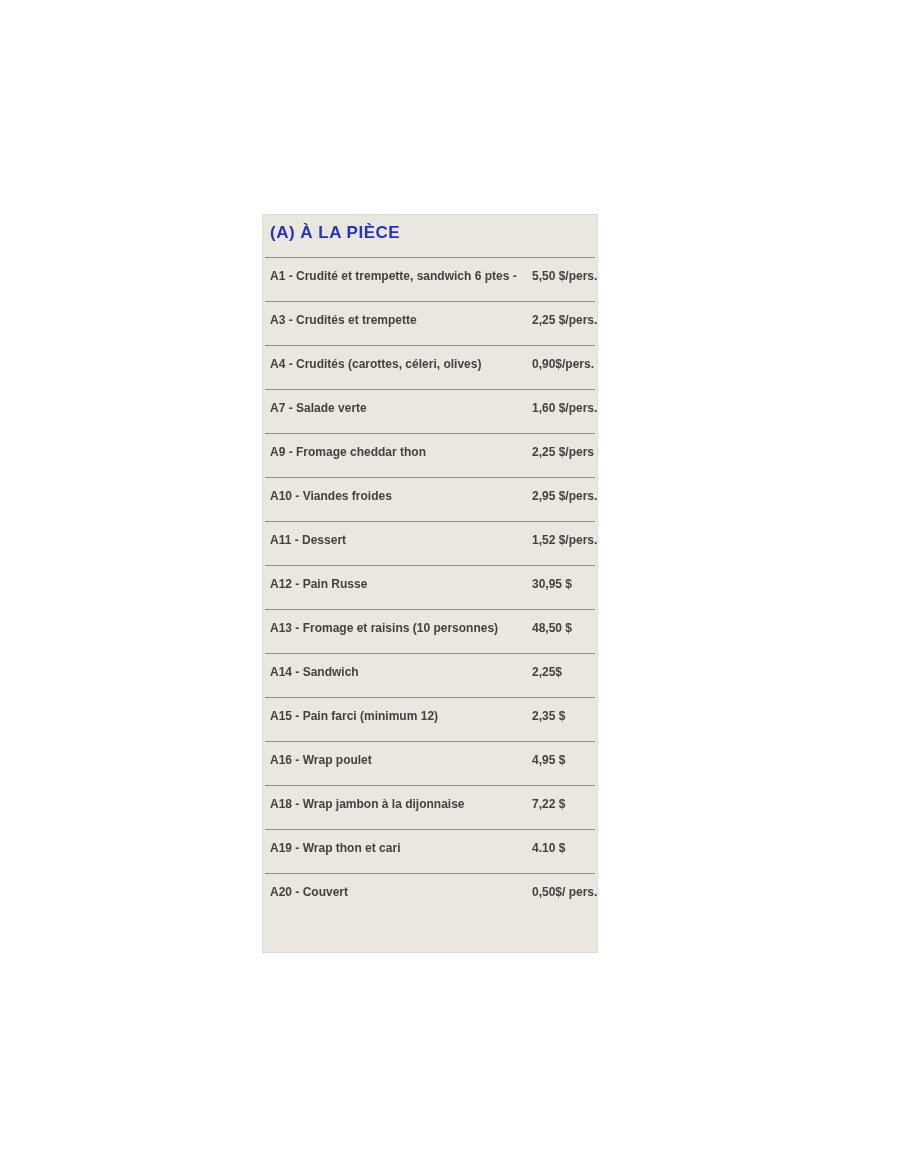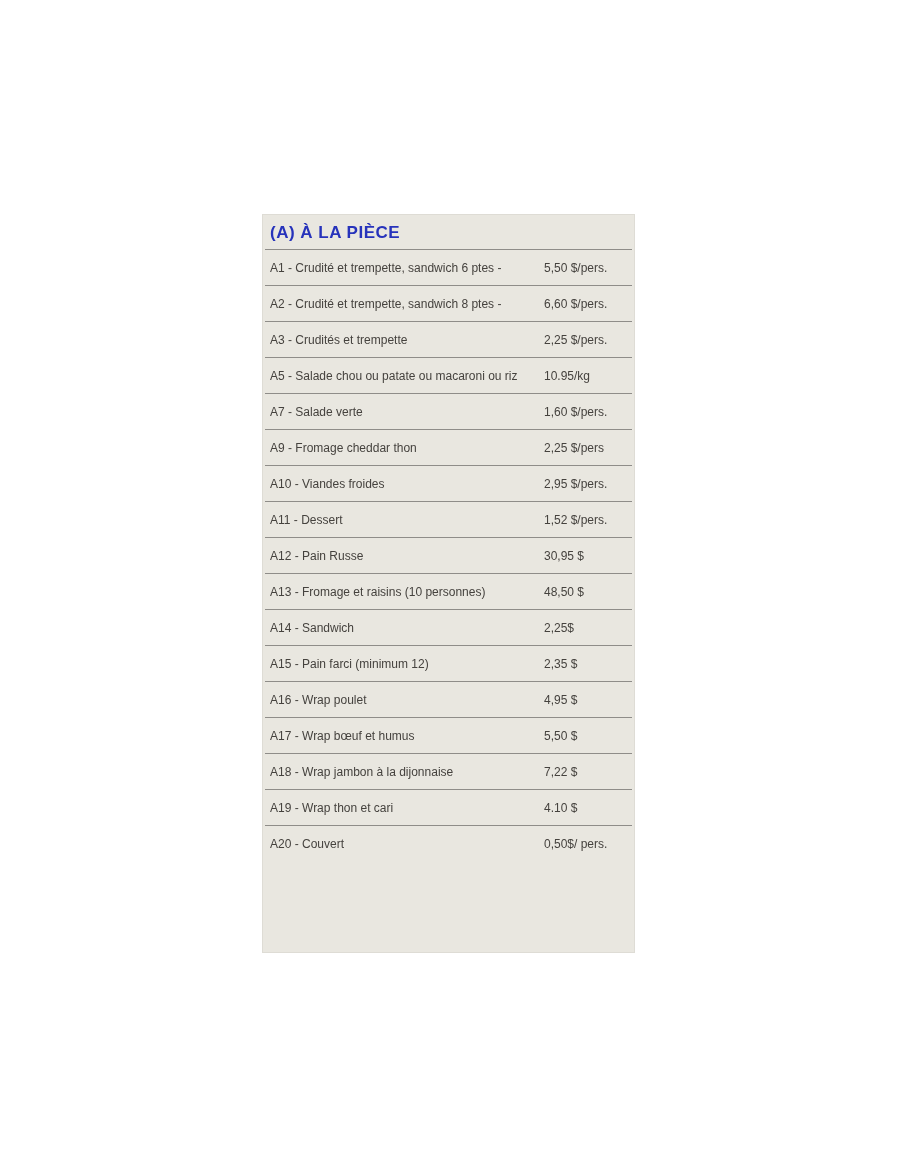--- a/index.html
+++ b/index.html
@@ -14,80 +14,77 @@
   body{
     width:900px;height:1164px;
     background:var(--page-bg);
     font-family:"Liberation Sans", sans-serif;
     position:relative;
     overflow:hidden;
   }
   .panel{
     position:absolute;
     left:262px;top:214px;
-    width:373px;height:739px;
+    width:336px;height:739px;
     box-sizing:border-box;
     background:var(--panel-bg);
     border:1px solid var(--panel-border);
   }
   .panel-title{
     margin:0;
     box-sizing:border-box;
     height:34px;
     padding:8px 0 0 7px;
     font-size:17px;
     font-weight:bold;
     letter-spacing:0.5px;
     color:var(--accent);
     white-space:nowrap;
   }
   .rows{width:100%;}
   .row{
     position:relative;
     height:35px;
     border-top:1px solid var(--sep);
-    margin:0 2px;
+    margin:8px 2px;
+    font-weight:bold;
   }
   .item-name,.item-price{
     position:absolute;
     top:50%;
     transform:translateY(-50%);
     font-size:12px;
     color:var(--text);
     white-space:nowrap;
   }
   .item-name{left:5px;}
-  .item-price{left:279px;}
+  .item-price{left:267px;}
 </style>
 </head>
 <body>
 
 <div class="panel">
   <h1 class="panel-title">(A) À LA PIÈCE</h1>
   <div class="rows">
   <div class="row">
     <span class="item-name">A1 - Crudité et trempette, sandwich 6 ptes -</span>
     <span class="item-price">5,50 $/pers.</span>
   </div>
 
-  <div class="row">
-    <span class="item-name">A2 - Crudité et trempette, sandwich 8 ptes -</span>
-    <span class="item-price">6,60 $/pers.</span>
-  </div>
 
   <div class="row">
     <span class="item-name">A3 - Crudités et trempette</span>
     <span class="item-price">2,25 $/pers.</span>
   </div>
 
+  <div class="row">
+    <span class="item-name">A4 - Crudités (carottes, céleri, olives)</span>
+    <span class="item-price">0,90$/pers.</span>
+  </div>
 
-  <div class="row">
-    <span class="item-name">A5 - Salade chou ou patate ou macaroni ou riz</span>
-    <span class="item-price">10.95/kg</span>
-  </div>
 
 
   <div class="row">
     <span class="item-name">A7 - Salade verte</span>
     <span class="item-price">1,60 $/pers.</span>
   </div>
 
 
   <div class="row">
     <span class="item-name">A9 - Fromage cheddar thon</span>
@@ -122,24 +119,20 @@
   <div class="row">
     <span class="item-name">A15 - Pain farci (minimum 12)</span>
     <span class="item-price">2,35 $</span>
   </div>
 
   <div class="row">
     <span class="item-name">A16 - Wrap poulet</span>
     <span class="item-price">4,95 $</span>
   </div>
 
-  <div class="row">
-    <span class="item-name">A17 - Wrap bœuf et humus</span>
-    <span class="item-price">5,50 $</span>
-  </div>
 
   <div class="row">
     <span class="item-name">A18 - Wrap jambon à la dijonnaise</span>
     <span class="item-price">7,22 $</span>
   </div>
 
   <div class="row">
     <span class="item-name">A19 - Wrap thon et cari</span>
     <span class="item-price">4.10 $</span>
   </div>

